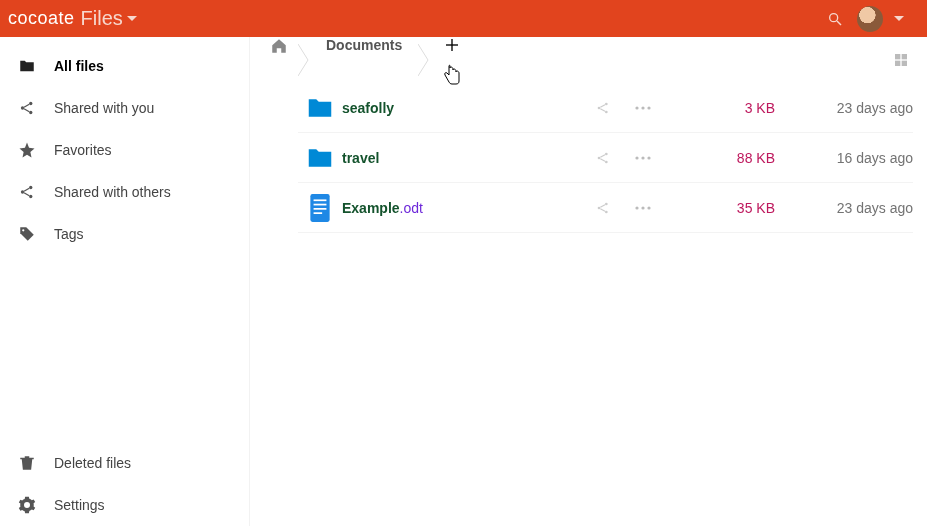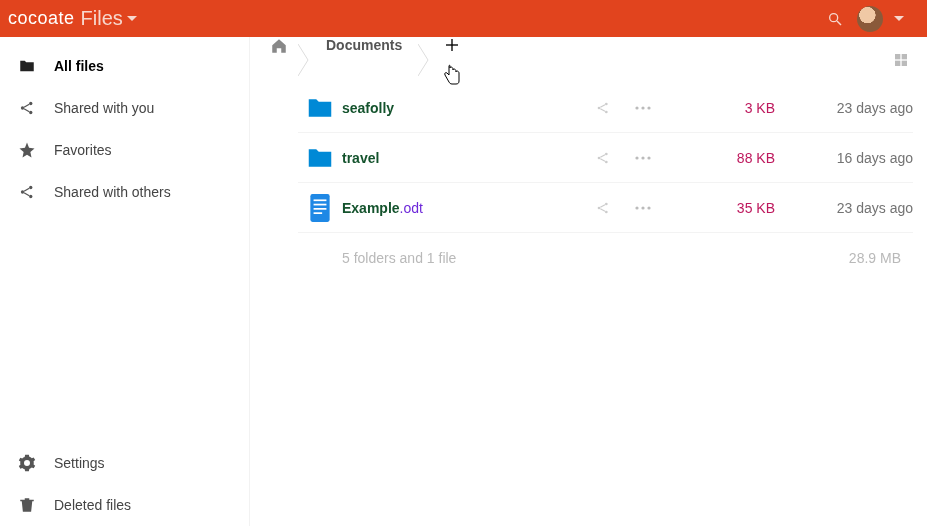--- a/index.html
+++ b/index.html
@@ -105,37 +105,46 @@
           <svg width="18" height="18" viewBox="0 0 24 24" fill="none">
                 <circle cx="6" cy="12" r="2.2" fill="#555"></circle>
                 <circle cx="17" cy="6" r="2.2" fill="#555"></circle>
                 <circle cx="17" cy="18" r="2.2" fill="#555"></circle>
                 <line x1="8" y1="11" x2="15" y2="7" stroke="#555" stroke-width="1.8"></line>
                 <line x1="8" y1="13" x2="15" y2="17" stroke="#555" stroke-width="1.8"></line>
               </svg>
         </span>
         <span>Shared with others</span>
       </div>
+      <div class="side-item">
+        <span class="sic">
+          <svg width="18" height="18" viewBox="0 0 24 24">
+                <path d="M3 3h8l10 10-8 8L3 11z" fill="#555"></path>
+                <circle cx="7" cy="7" r="1.5" fill="#fff"></circle>
+              </svg>
+        </span>
+        <span>Tags</span>
+      </div>
     </div>
     <div>
       <div class="side-item">
         <span class="sic">
           <svg width="18" height="18" viewBox="0 0 24 24">
+                <path d="M5 7h14l-1.5 14h-11z M3 5h18v2H3z M9 3h6v2H9z" fill="#555"></path>
+              </svg>
+        </span>
+        <span>Deleted files</span>
+      </div>
+      <div class="side-item">
+        <span class="sic">
+          <svg width="18" height="18" viewBox="0 0 24 24">
                 <path d="M12 8a4 4 0 1 0 0 8 4 4 0 0 0 0-8zm9 4a9 9 0 0 1-.2 1.9l2.1 1.6-2 3.5-2.5-1a9 9 0 0 1-3.3 1.9L14.5 23h-5l-.6-2.6a9 9 0 0 1-3.3-1.9l-2.5 1-2-3.5 2.1-1.6A9 9 0 0 1 3 12c0-.65.07-1.28.2-1.9L1.1 8.5l2-3.5 2.5 1A9 9 0 0 1 8.9 4.1L9.5 1h5l.6 2.6a9 9 0 0 1 3.3 1.9l2.5-1 2 3.5-2.1 1.6c.13.62.2 1.25.2 1.9z" fill="#555"></path>
               </svg>
         </span>
         <span>Settings</span>
-      </div>
-      <div class="side-item">
-        <span class="sic">
-          <svg width="18" height="18" viewBox="0 0 24 24">
-                <path d="M5 7h14l-1.5 14h-11z M3 5h18v2H3z M9 3h6v2H9z" fill="#555"></path>
-              </svg>
-        </span>
-        <span>Deleted files</span>
       </div>
     </div>
   </div>
 
   <div class="main">
     <div class="crumbs">
       <div class="crumb-seg" style="padding:0 6px;">
         <span>
           <svg width="18" height="18" viewBox="0 0 24 24">
                 <path d="M3 11l9-8 9 8v10h-6v-6h-6v6H3z" fill="#888"></path>
@@ -256,24 +265,20 @@
           <svg width="16" height="4" viewBox="0 0 16 4">
                 <circle cx="2" cy="2" r="1.6" fill="#bbb"></circle>
                 <circle cx="8" cy="2" r="1.6" fill="#bbb"></circle>
                 <circle cx="14" cy="2" r="1.6" fill="#bbb"></circle>
               </svg>
         </div>
         <div class="col-size">35 KB</div>
         <div class="col-date">23 days ago</div>
       </div>
 
-      <div class="summary">
-        <div class="lab">5 folders and 1 file</div>
-        <div class="sz">28.9 MB</div>
-      </div>
     </div>
   </div>
 </div>
 
 <div class="cursor-hand">
   <svg width="20" height="22" viewBox="0 0 20 22">
         <path d="M7 2v9l-2-2c-1-1-3 0-2 2l4 7c.5 1 1.5 2 3 2h4c2 0 3-1 3-3V9c0-1-1-2-2-2s-1 1-1 1V7c0-1-1-2-2-2s-1 1-1 1V5c0-1-1-2-2-2S8 4 8 4V2c0-1-1-1-1 0z" fill="#fff" stroke="#000" stroke-width="1"></path>
       </svg>
 </div>
 

